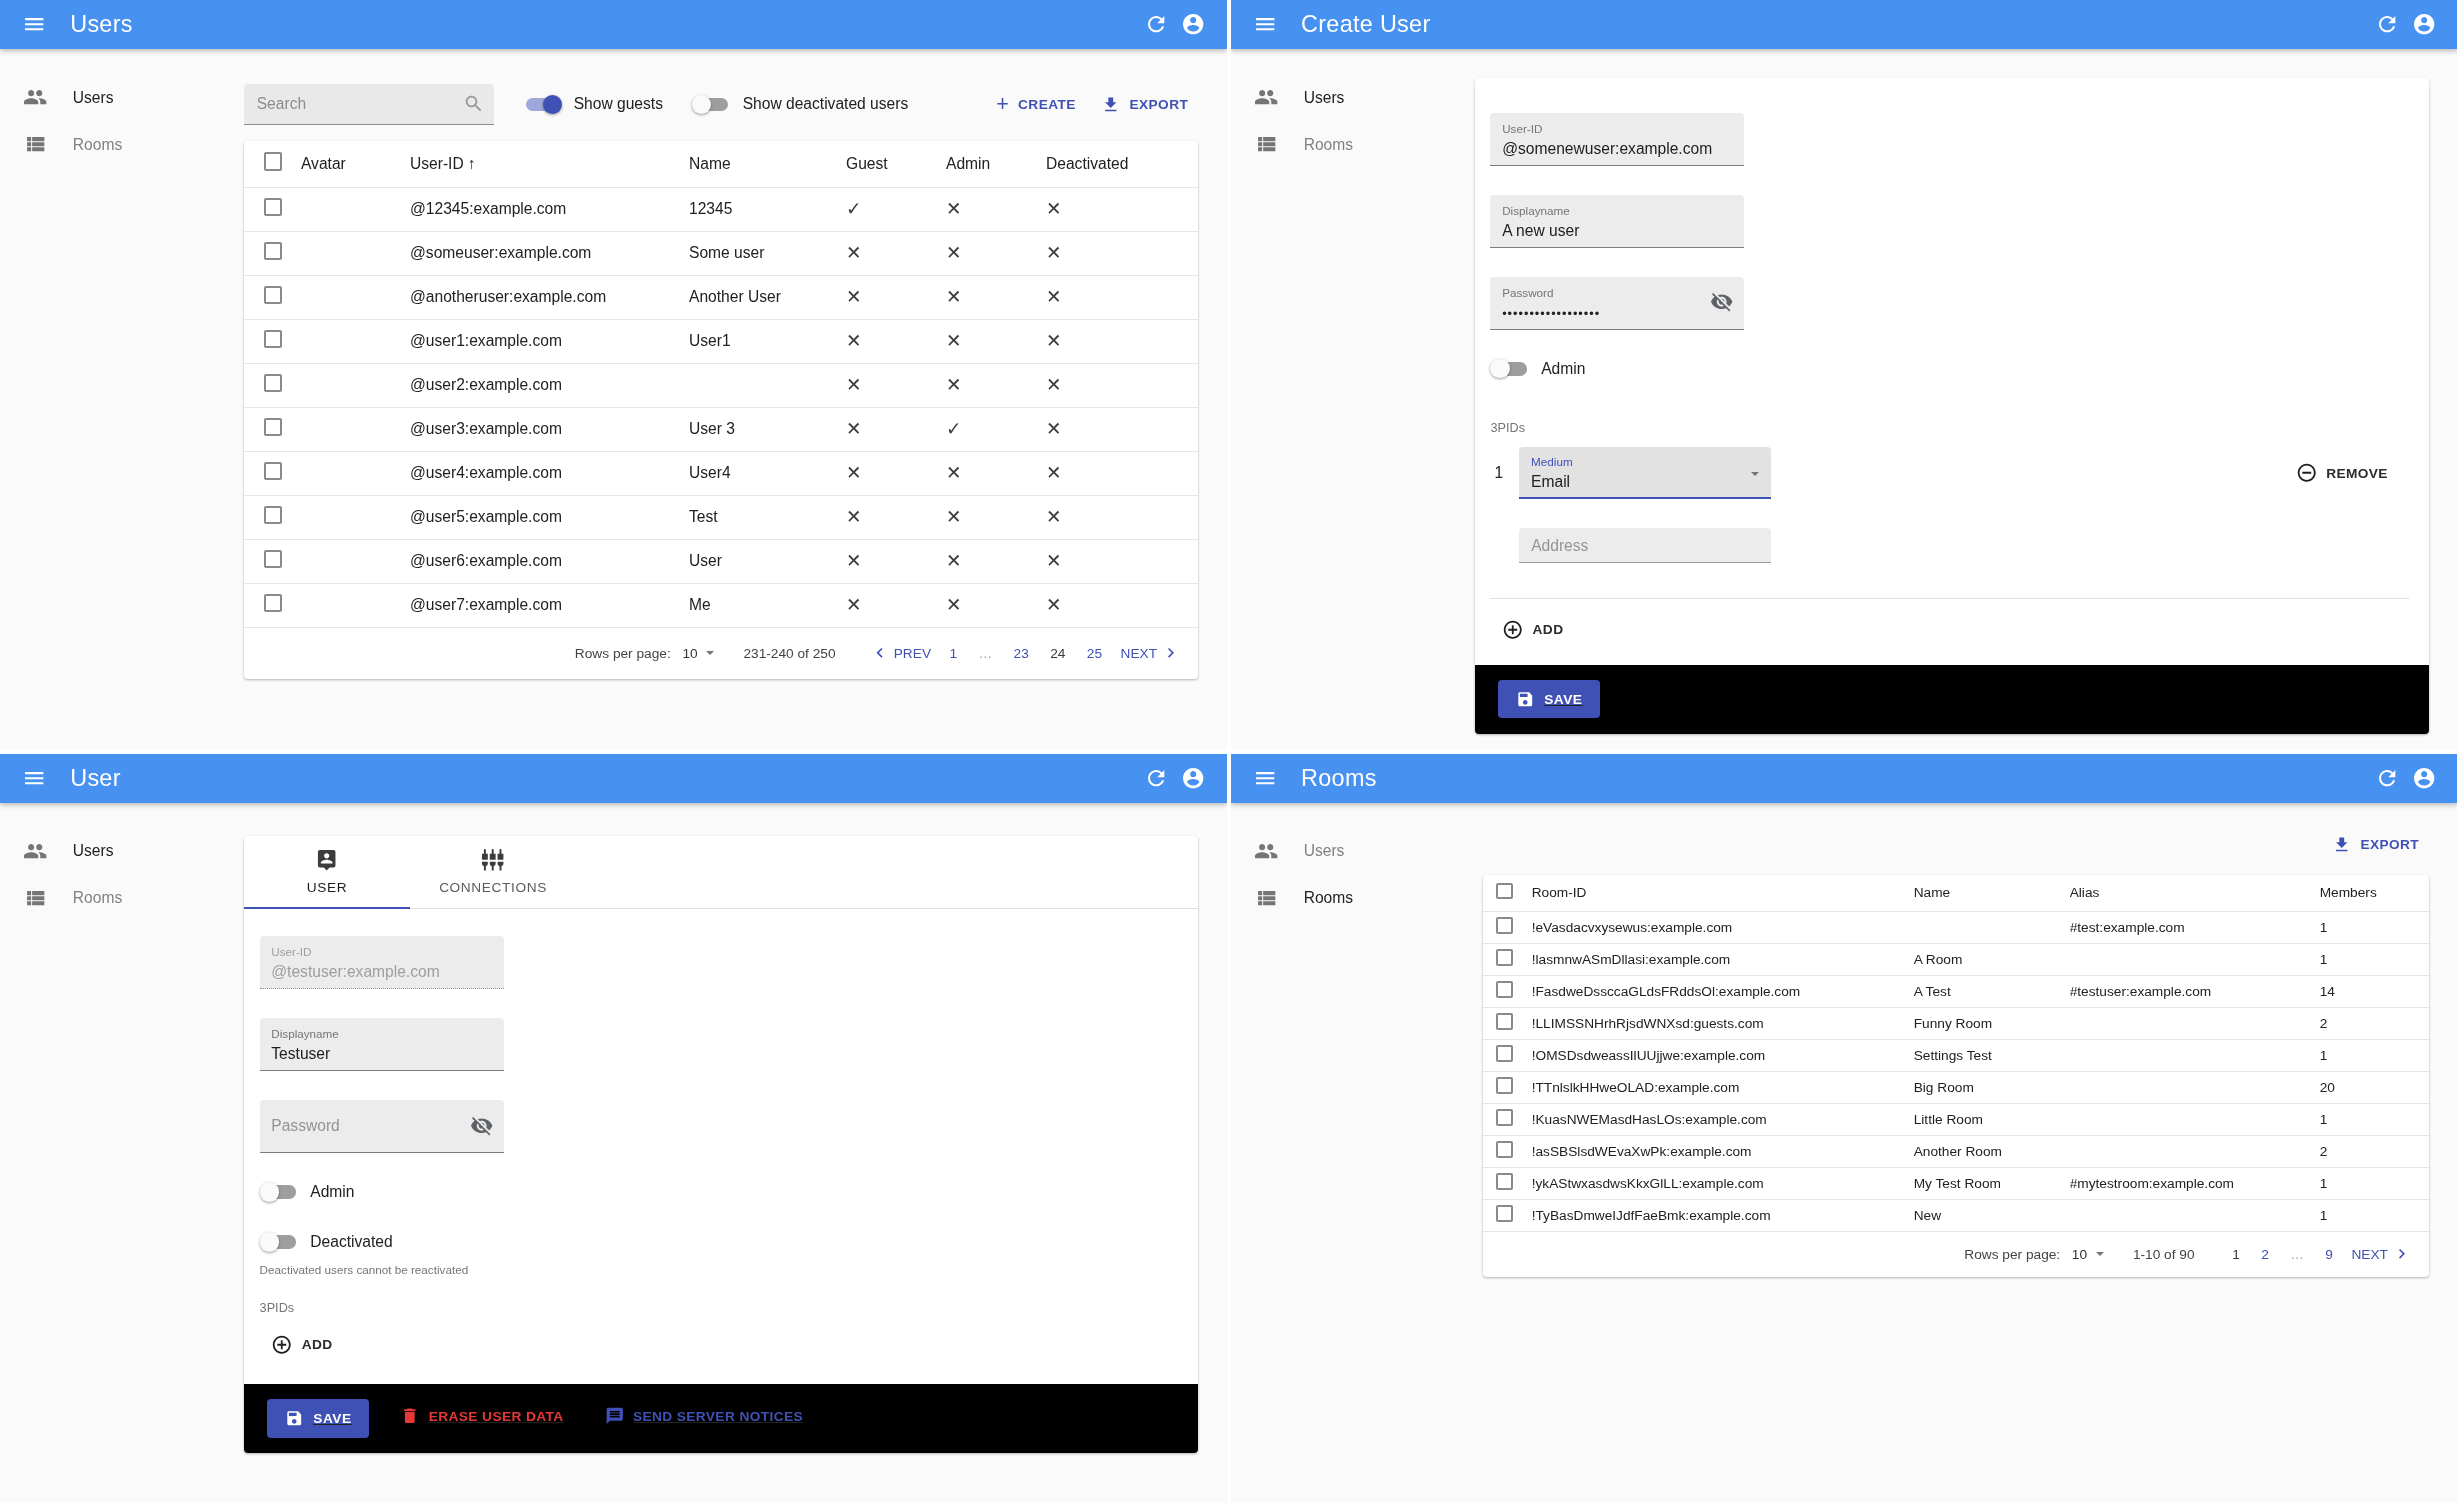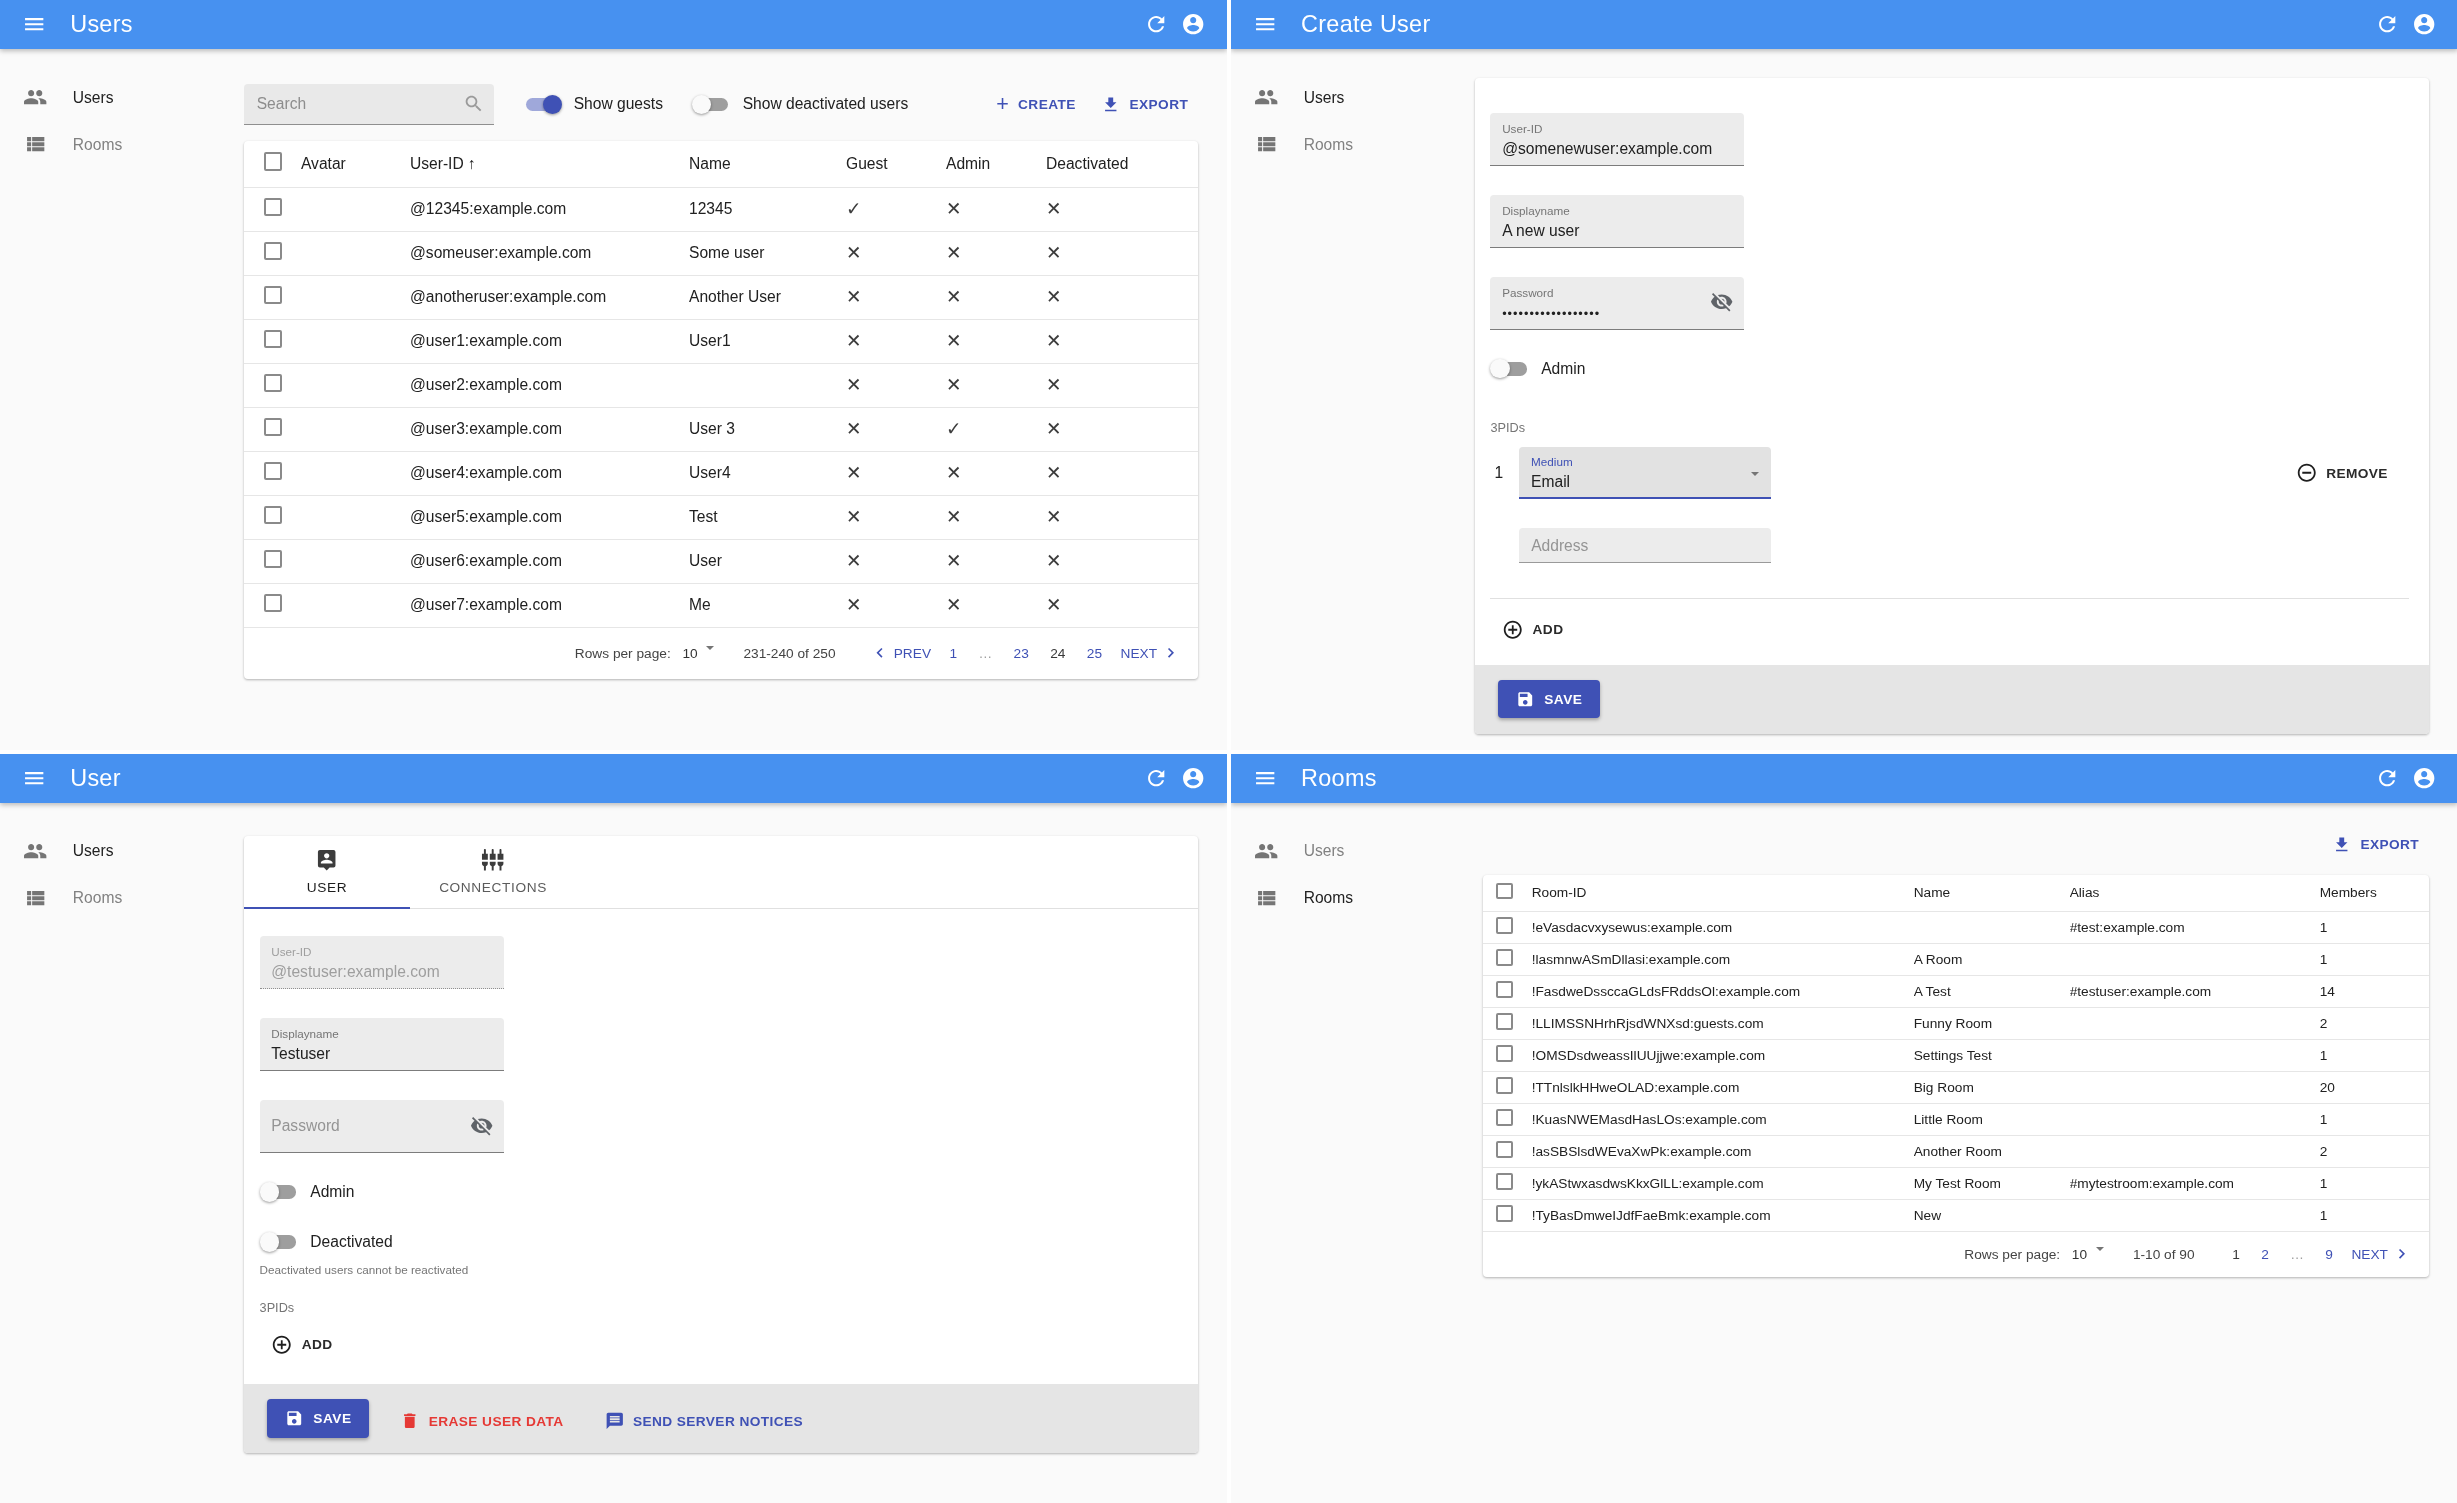--- a/index.html
+++ b/index.html
@@ -72,21 +72,21 @@
   .u-admin { width:100px; flex-shrink:0; }
   .u-deact { flex:1; }
 
   .cb { display:inline-block; width:18.5px; height:18.5px; border:2px solid #8a8a8a; border-radius:2px; cursor:pointer; background:#fff; }
   .mark { font-size:18.5px; color:#3d3d3d; }
 
   
   .pagination { display:flex; align-items:center; justify-content:flex-end; height:51px;
                 font-size:13.7px; color:#444; padding-right:9.8px; }
   .pp-label { margin-right:11.7px; }
-  .pp-select { display:flex; gap:8.8px; margin-right:29px; cursor:pointer; color:#333; }
+  .pp-select { display:flex; align-items:center; gap:8.8px; margin-right:29px; cursor:pointer; color:#333; }
   .caret-down { width:0; height:0; border-left:4.9px solid transparent; border-right:4.9px solid transparent; border-top:4.9px solid #757575; }
   .pp-range { margin-right:27px; }
   .page-btn { color:var(--accent,#3f51b5); font-weight:500; padding:5.9px 10.7px; cursor:pointer; }
   .page-btn.current { color:#3a3a3a; cursor:default; }
   .page-btn.ellipsis { color:#9e9e9e; cursor:default; font-weight:400; }
   .nav-btn { display:flex; align-items:center; gap:3.9px; color:var(--accent,#3f51b5); font-weight:500;
              padding:5.9px 7.8px; cursor:pointer; }
   .nav-btn svg { width:19.5px; height:19.5px; }
 
   
@@ -113,22 +113,22 @@
   .select-field { width:252px; background:#e2e2e2; border-radius:3.9px 3.9px 0 0;
                   border-bottom:2px solid var(--accent,#3f51b5); padding:7.8px 11.7px 5.9px; position:relative; cursor:pointer; }
   .select-field .field-label { color:var(--accent,#3f51b5); }
   .select-field .caret-down { position:absolute; right:12.7px; top:25px; }
   .remove-btn { margin-left:auto; margin-right:11.7px; }
   .remove-btn svg, .add-btn svg { width:21.5px; height:21.5px; color:#1f1f1f; }
   .address-field { margin:29px 0 0 29px; width:252px; border-bottom:1px solid #9a9a9a; }
   .hr { height:1px; background:#e0e0e0; margin-top:35px; }
   .add-btn { margin:12.7px 0 17.6px 2px; }
 
-  .card-footer { background:#e5e5e5; border-radius:0 0 3.9px 3.9px; padding:15.6px 23.4px;
-                 display:flex; align-items:flex-end; gap:21.5px; }
+  .card-footer { background:#000000; border-radius:0 0 3.9px 3.9px; padding:15.6px 23.4px;
+                 display:flex; align-items:flex-start; gap:21.5px;text-decoration:underline; }
   .contained-btn { background:var(--accent,#3f51b5); color:#fff; display:flex; align-items:center; gap:9.8px;
                    font-size:13.7px; font-weight:700; letter-spacing:0.5px; padding:9.8px 17.6px; border-radius:3.9px;
                    box-shadow:0 2px 3.9px rgba(0,0,0,.3); cursor:pointer; }
   .contained-btn svg { width:18.5px; height:18.5px; }
 
   
   .user-card { margin-top:33px; display:flex; flex-direction:column; }
   .tabs { display:flex; border-bottom:1px solid #e0e0e0; }
   .tab { width:166px; height:72px; display:flex; flex-direction:column; align-items:center; justify-content:center;
          gap:8.8px; font-size:13.7px; font-weight:500; letter-spacing:0.6px; color:#5c5c5c; cursor:pointer; position:relative; }

